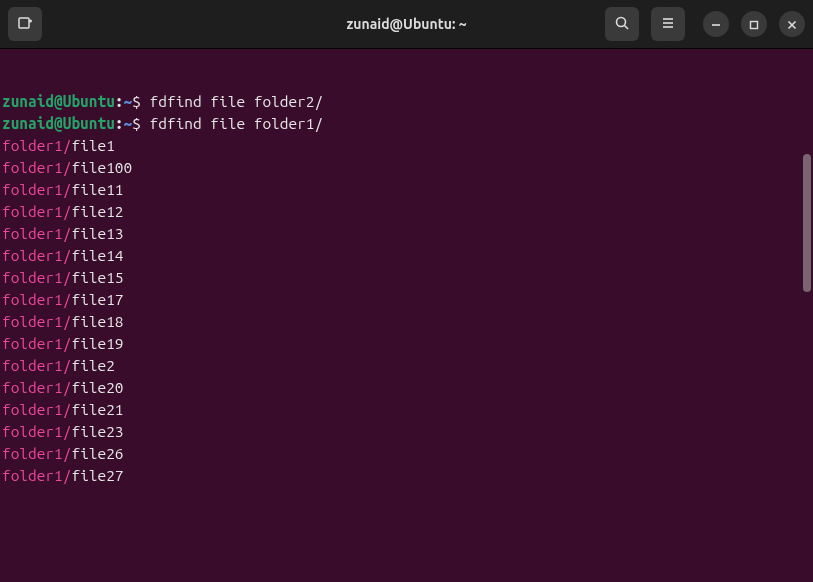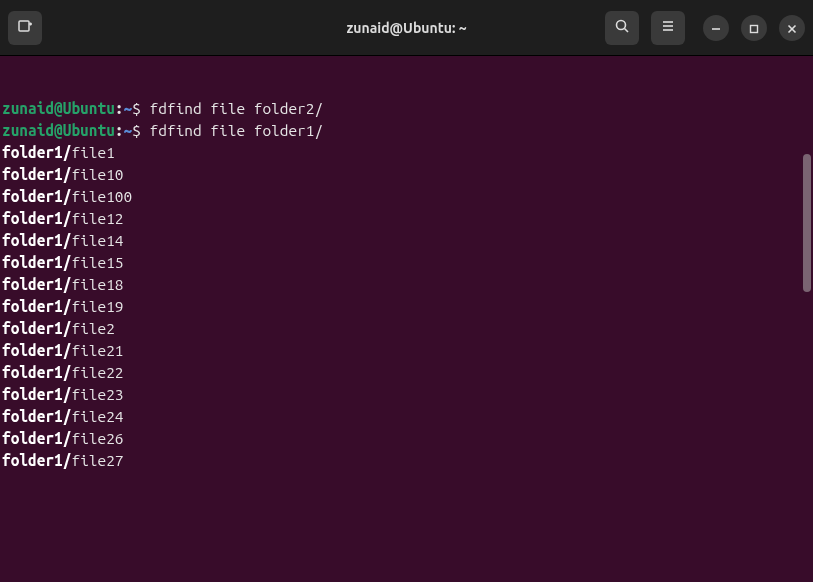--- a/index.html
+++ b/index.html
@@ -9,21 +9,21 @@
     }
     body {
       width: 813px;
       height: 582px;
       background: #380c2a;
       font-family: 'Ubuntu Mono', 'DejaVu Sans Mono', monospace;
       overflow: hidden;
       position: relative;
     }
     .titlebar {
-      height: 56px;
+      height: 49px;
       background: #1e1e1e;
       display: flex;
       align-items: center;
       padding: 0 8px;
       border-bottom: 1px solid #000;
       position: relative;
     }
     .titlebar-left {
       display: flex;
       align-items: center;
@@ -91,21 +91,21 @@
       height: 38px;
     }
     .line {
       white-space: pre;
       color: #e6e6e6;
     }
     .prompt-user { color: #26a269; font-weight: bold; }
     .prompt-colon { color: #e6e6e6; font-weight: bold; }
     .prompt-path { color: #5a8bd6; font-weight: bold; }
     .prompt-dollar { color: #e6e6e6; }
-    .out-folder { color: #ffffff; font-weight: bold; margin-top: 29px; }
+    .out-folder { color: #ec4899; font-weight: normal; margin-top: 29px; }
     .out-file { color: #e6e6e6; }
     .scrollbar-track {
       position: absolute;
       right: 1px;
       top: 46px;
       width: 10px;
       height: calc(582px - 46px);
     }
     .scrollbar-thumb {
       position: absolute;
@@ -176,32 +176,33 @@
     </div>
   </div>
 </div>
 
 <div class="terminal-body">
   <div class="spacer"></div>
   <div id="lines">
       <div class="line"><span class="prompt-user">zunaid@Ubuntu</span><span class="prompt-colon">:</span><span class="prompt-path">~</span><span class="prompt-dollar">$ </span><span class="out-file">fdfind file folder2/</span></div>
       <div class="line"><span class="prompt-user">zunaid@Ubuntu</span><span class="prompt-colon">:</span><span class="prompt-path">~</span><span class="prompt-dollar">$ </span><span class="out-file">fdfind file folder1/</span></div>
       <div class="line"><span class="out-folder">folder1/</span><span class="out-file">file1</span></div>
-      <div class="line"><span class="out-folder">folder1/</span><span class="out-file">file10</span></div>
       <div class="line"><span class="out-folder">folder1/</span><span class="out-file">file100</span></div>
+      <div class="line"><span class="out-folder">folder1/</span><span class="out-file">file11</span></div>
       <div class="line"><span class="out-folder">folder1/</span><span class="out-file">file12</span></div>
+      <div class="line"><span class="out-folder">folder1/</span><span class="out-file">file13</span></div>
       <div class="line"><span class="out-folder">folder1/</span><span class="out-file">file14</span></div>
       <div class="line"><span class="out-folder">folder1/</span><span class="out-file">file15</span></div>
+      <div class="line"><span class="out-folder">folder1/</span><span class="out-file">file17</span></div>
       <div class="line"><span class="out-folder">folder1/</span><span class="out-file">file18</span></div>
       <div class="line"><span class="out-folder">folder1/</span><span class="out-file">file19</span></div>
       <div class="line"><span class="out-folder">folder1/</span><span class="out-file">file2</span></div>
+      <div class="line"><span class="out-folder">folder1/</span><span class="out-file">file20</span></div>
       <div class="line"><span class="out-folder">folder1/</span><span class="out-file">file21</span></div>
-      <div class="line"><span class="out-folder">folder1/</span><span class="out-file">file22</span></div>
       <div class="line"><span class="out-folder">folder1/</span><span class="out-file">file23</span></div>
-      <div class="line"><span class="out-folder">folder1/</span><span class="out-file">file24</span></div>
       <div class="line"><span class="out-folder">folder1/</span><span class="out-file">file26</span></div>
       <div class="line"><span class="out-folder">folder1/</span><span class="out-file">file27</span></div>
     </div>
 </div>
 
 <div class="scrollbar-track">
   <div class="scrollbar-thumb" id="scroll-thumb" style="top: 108px; height: 138px;"></div>
 </div>
 
 </body></html>

